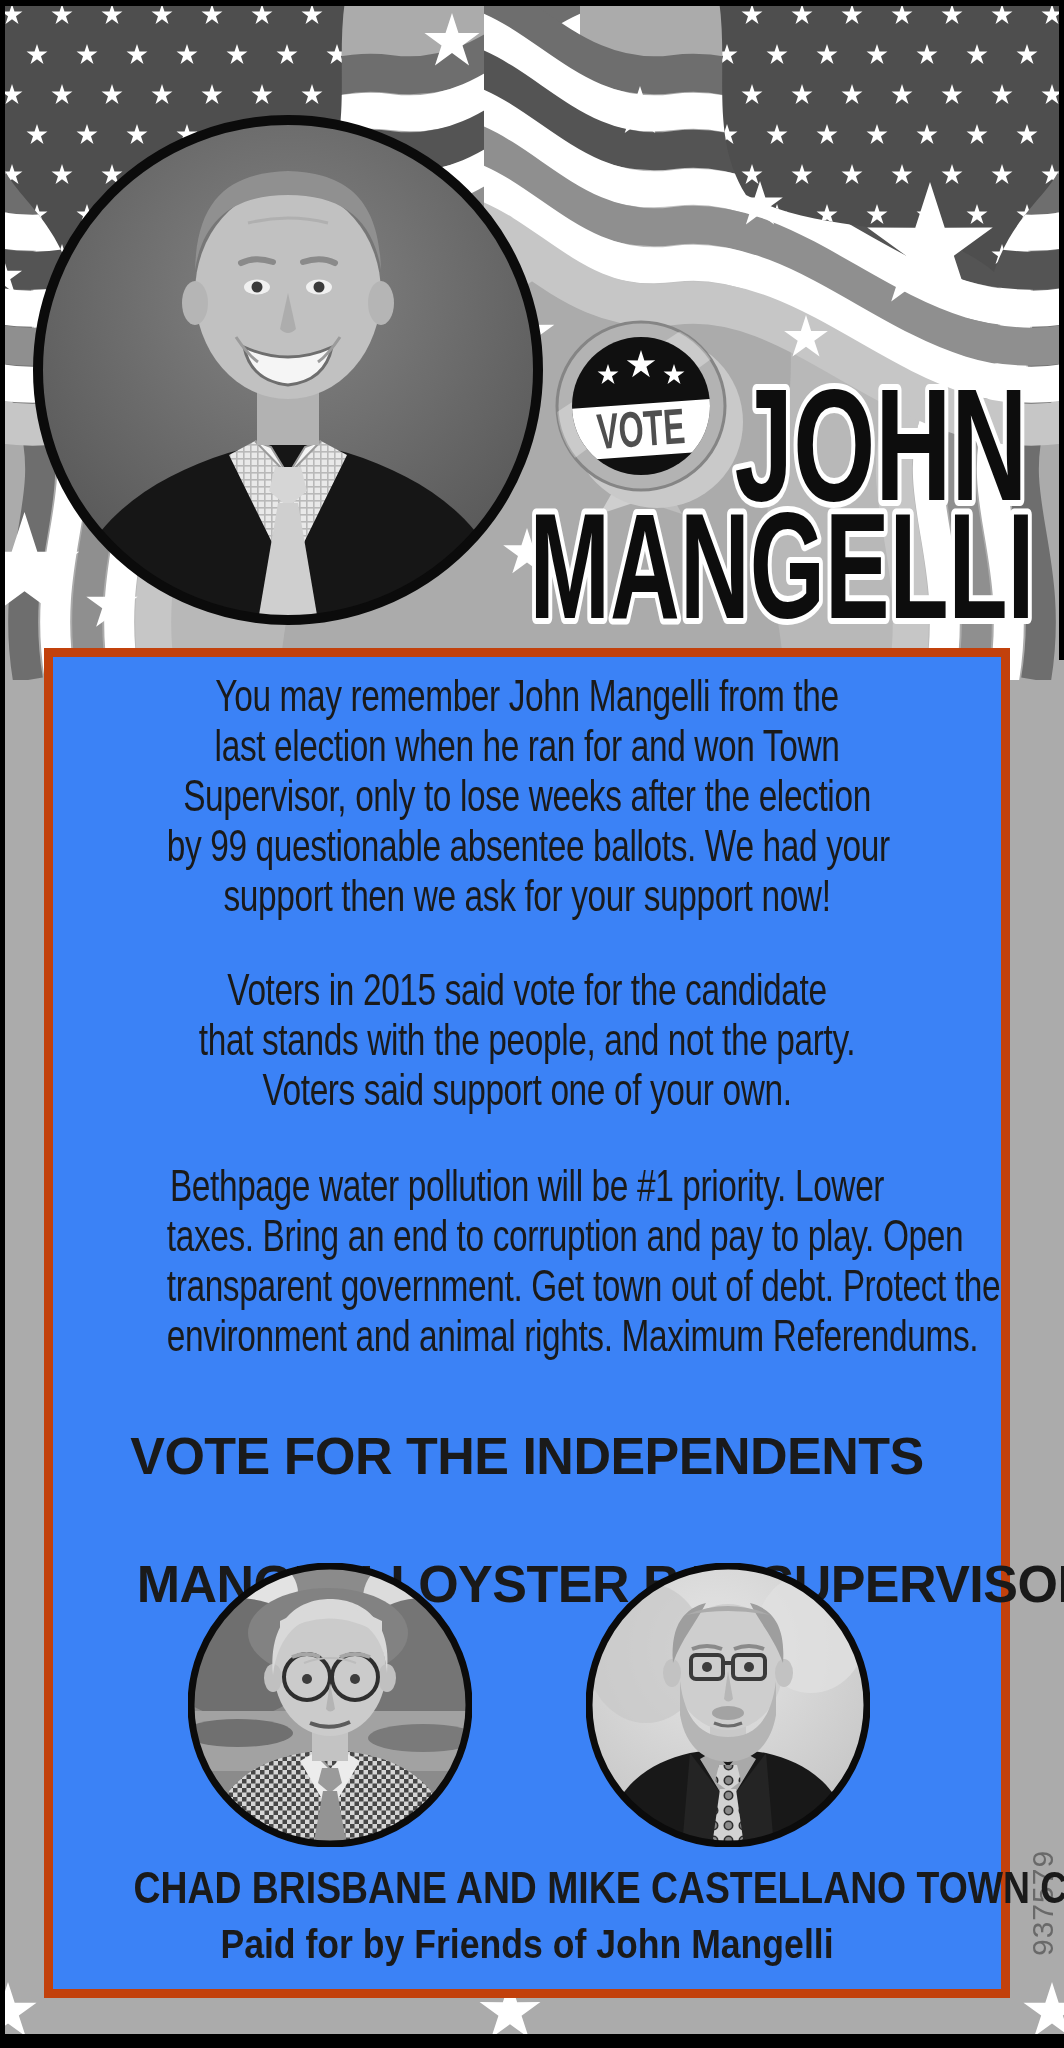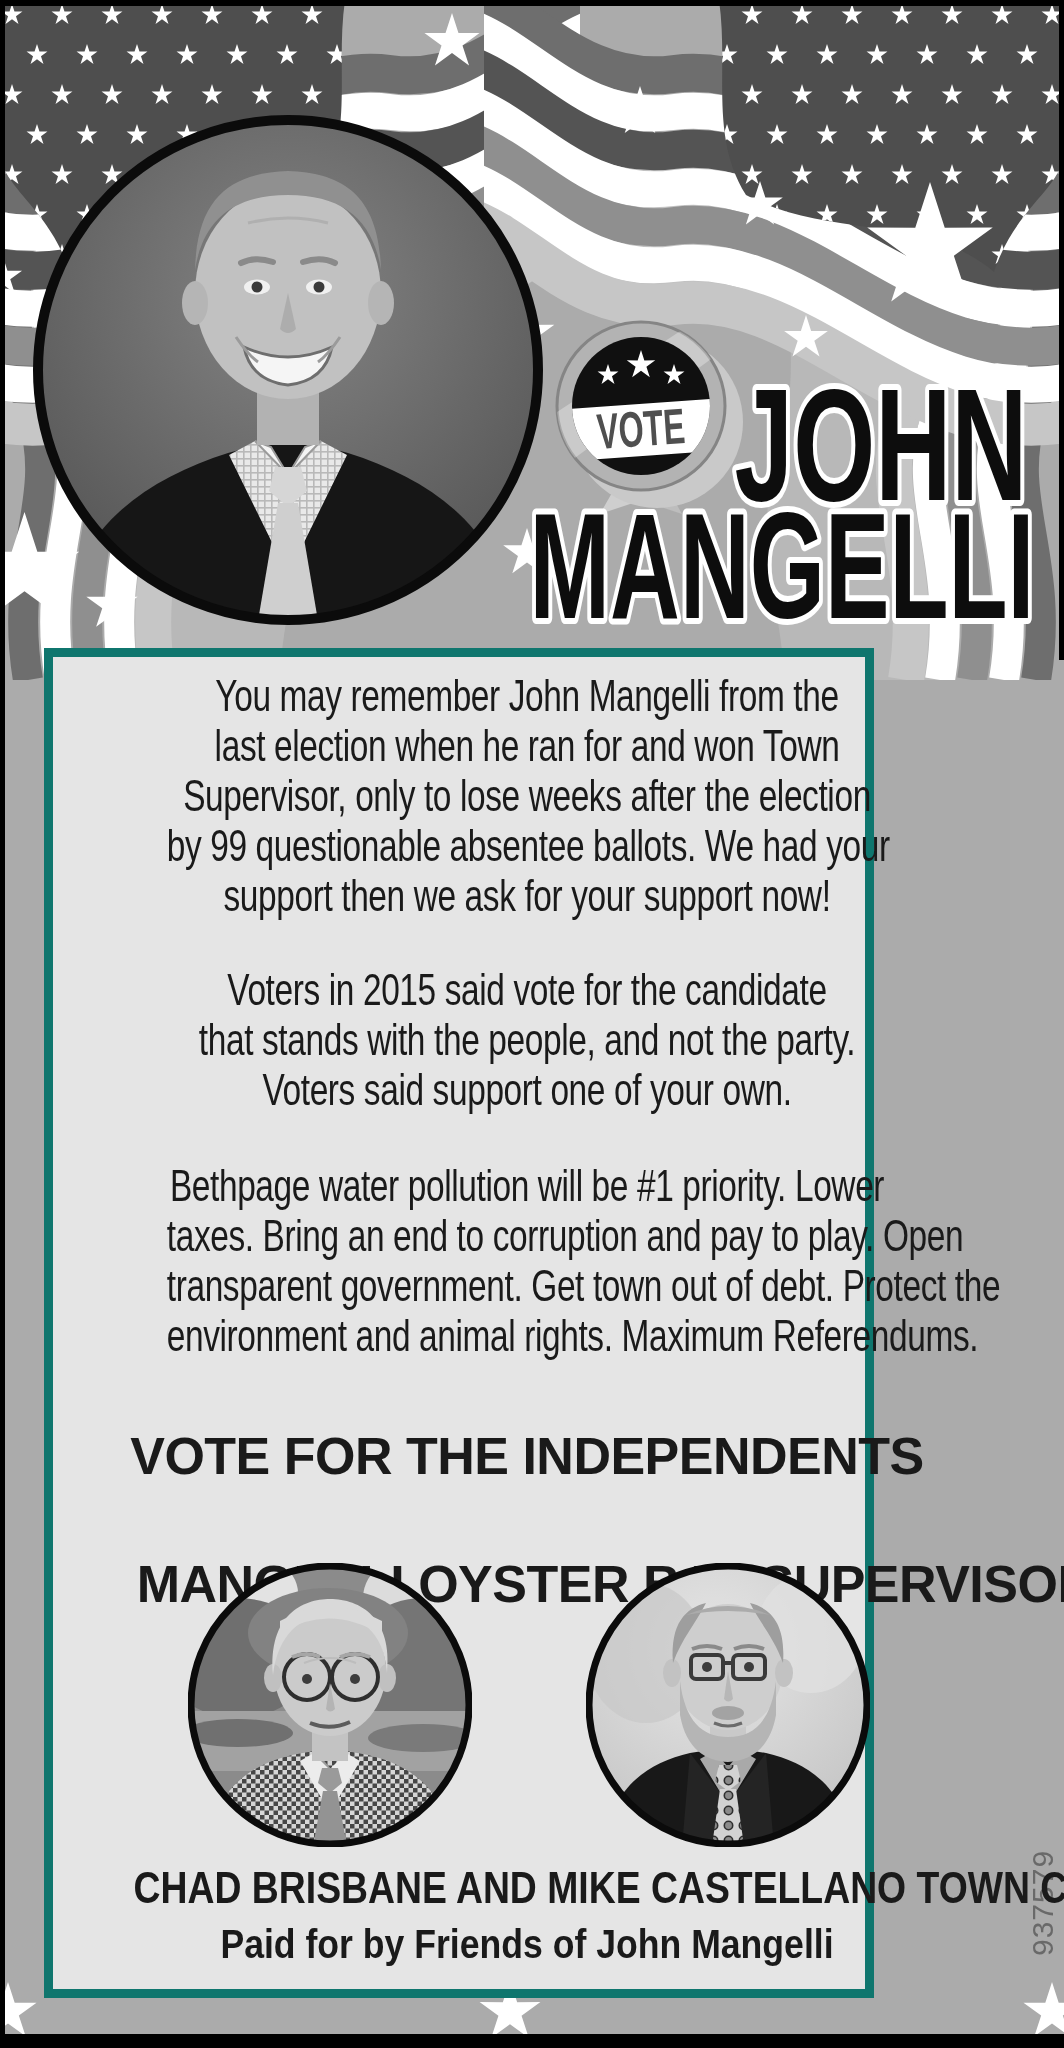--- a/index.html
+++ b/index.html
@@ -31,22 +31,22 @@
   .st-n{left:502px;top:528px;width:50px;height:50px;z-index:3;}
 
   .hero-photo{position:absolute;left:33px;top:115px;width:510px;height:510px;z-index:4;}
   .vote-badge{position:absolute;left:538px;top:318px;width:206px;height:200px;z-index:5;}
   .name-john{position:absolute;left:716px;top:368px;width:330px;height:150px;z-index:6;overflow:visible;}
   .name-mangelli{position:absolute;left:508px;top:494px;width:548px;height:155px;z-index:6;overflow:visible;}
   .name-john text,.name-mangelli text{
     font-family:"Liberation Sans",sans-serif;font-weight:bold;fill:#0d0d0d;
     stroke:#ffffff;paint-order:stroke fill;stroke-linejoin:round;}
 
-  .content-box{position:absolute;left:44px;top:648px;width:830px;height:1350px;
-    border:9px solid #0f766e;background:#e5e5e5;z-index:5;box-sizing:border-box;}
+  .content-box{position:absolute;left:44px;top:648px;width:966px;height:1350px;
+    border:9px solid #c2410c;background:#3b82f6;z-index:5;box-sizing:border-box;}
   .para{position:absolute;left:0;width:948px;text-align:center;white-space:pre;
     font-size:44px;line-height:50px;letter-spacing:-0.5px;
     transform:scaleX(0.76);transform-origin:50% 50%;}
   .p1{top:14px;} .p2{top:308px;} .p3{top:504px;}
   .headline{position:absolute;left:0;top:767px;width:948px;text-align:center;
     font-size:52px;line-height:64px;font-weight:bold;letter-spacing:-0.5px;white-space:pre;}
   .photo{position:absolute;width:284px;height:284px;}
   .photo-chad{left:135px;top:906px;}
   .photo-mike{left:533px;top:906px;}
   .caption{position:absolute;left:0;top:1205px;width:948px;text-align:center;white-space:pre;

